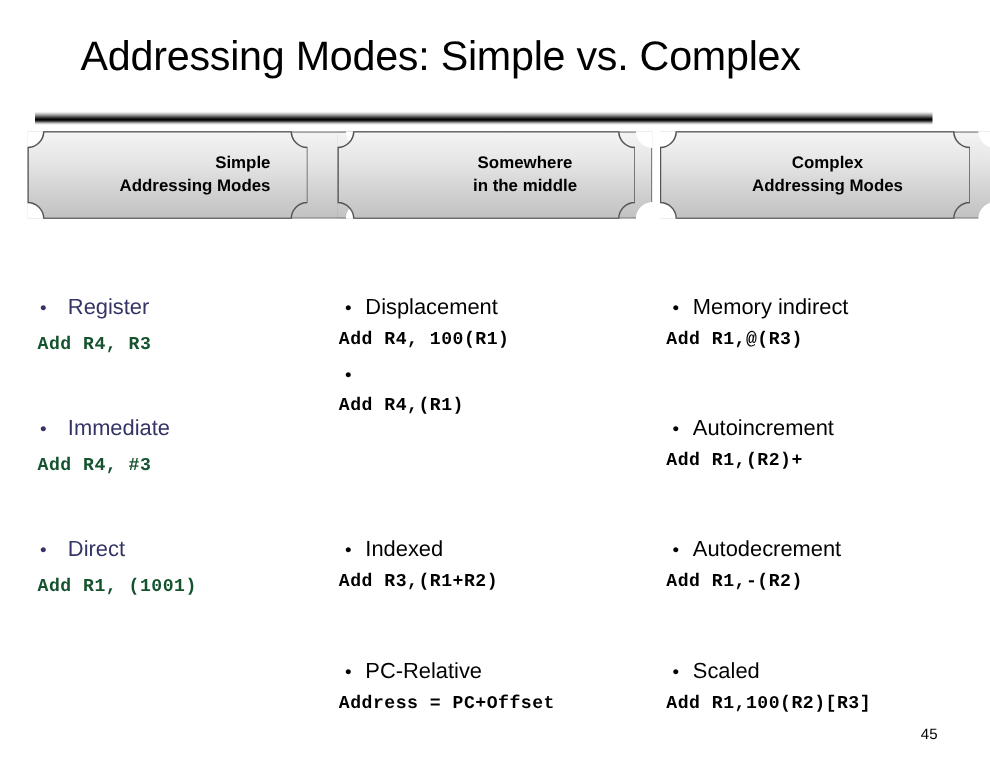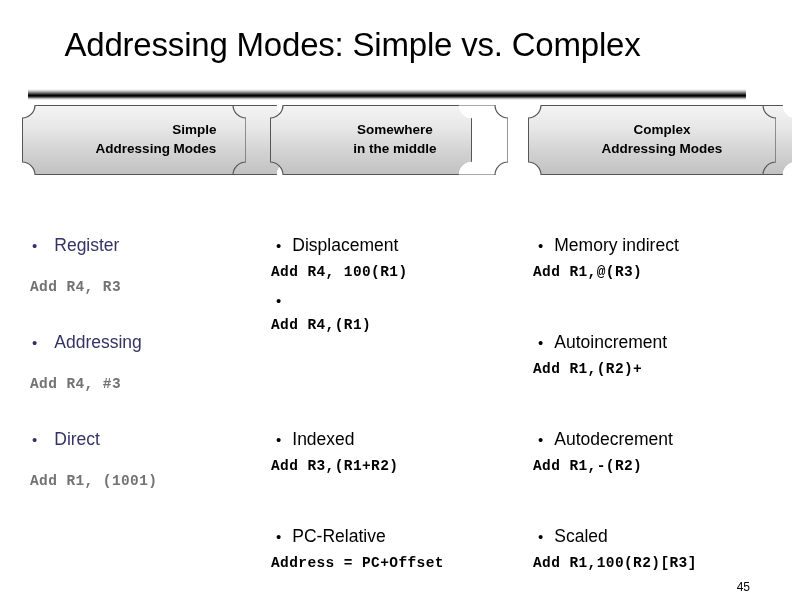--- a/index.html
+++ b/index.html
@@ -84,21 +84,21 @@
   }
   .plaque-outline {
     position: absolute;
     top: 105px;
     height: 70px;
     pointer-events: none;
   }
   .plaque-outline svg { display: block; }
 
   #plaque-simple    { left: 22px;  width: 268px; text-align: right; }
-  #plaque-middle    { left: 270px; width: 202px; padding-left: 48px; }
+  #plaque-middle    { left: 270px; width: 252px; padding-left: 48px; }
   #plaque-complex   { left: 528px; width: 268px; }
 
   #outline-simple   { left: 22px;  width: 224px; }
   #outline-middle   { left: 270px; width: 238px; }
   #outline-complex  { left: 528px; width: 248px; }
 
   .plaque-label { display: block; }
 
   
   .column {
@@ -132,21 +132,21 @@
     font-family: "Liberation Mono", "DejaVu Sans Mono", monospace;
     font-size: 14.5px;
     font-weight: 700;
     letter-spacing: 0.4px;
     white-space: pre;
   }
 
   
   #column-simple .mode-bullet { color: #333366; padding-right: 17px; padding-left: 6px; }
   #column-simple .mode-name   { color: #333366; }
-  #column-simple .mode-code   { color: #737373; margin-left: 4px; margin-top: 24px; }
+  #column-simple .mode-code   { color: #14532d; margin-left: 4px; margin-top: 13px; }
 
   
   #column-middle .mode-bullet,
   #column-complex .mode-bullet { color: #000000; padding-right: 11px; padding-left: 8px; }
   #column-middle .mode-name,
   #column-complex .mode-name   { color: #000000; }
   #column-middle .mode-code,
   #column-complex .mode-code   { color: #000000; margin-left: 3px; margin-top: 9px; }
 
   
@@ -214,21 +214,21 @@
     <div class="mode-row">
       <span class="mode-bullet">•</span>
       <span class="mode-name">Register</span>
     </div>
     <div class="mode-code">Add R4, R3</div>
   </div>
 
   <div class="mode-entry slot-1">
     <div class="mode-row">
       <span class="mode-bullet">•</span>
-      <span class="mode-name">Addressing</span>
+      <span class="mode-name">Immediate</span>
     </div>
     <div class="mode-code">Add R4, #3</div>
   </div>
 
   <div class="mode-entry slot-2">
     <div class="mode-row">
       <span class="mode-bullet">•</span>
       <span class="mode-name">Direct</span>
     </div>
     <div class="mode-code">Add R1, (1001)</div>

